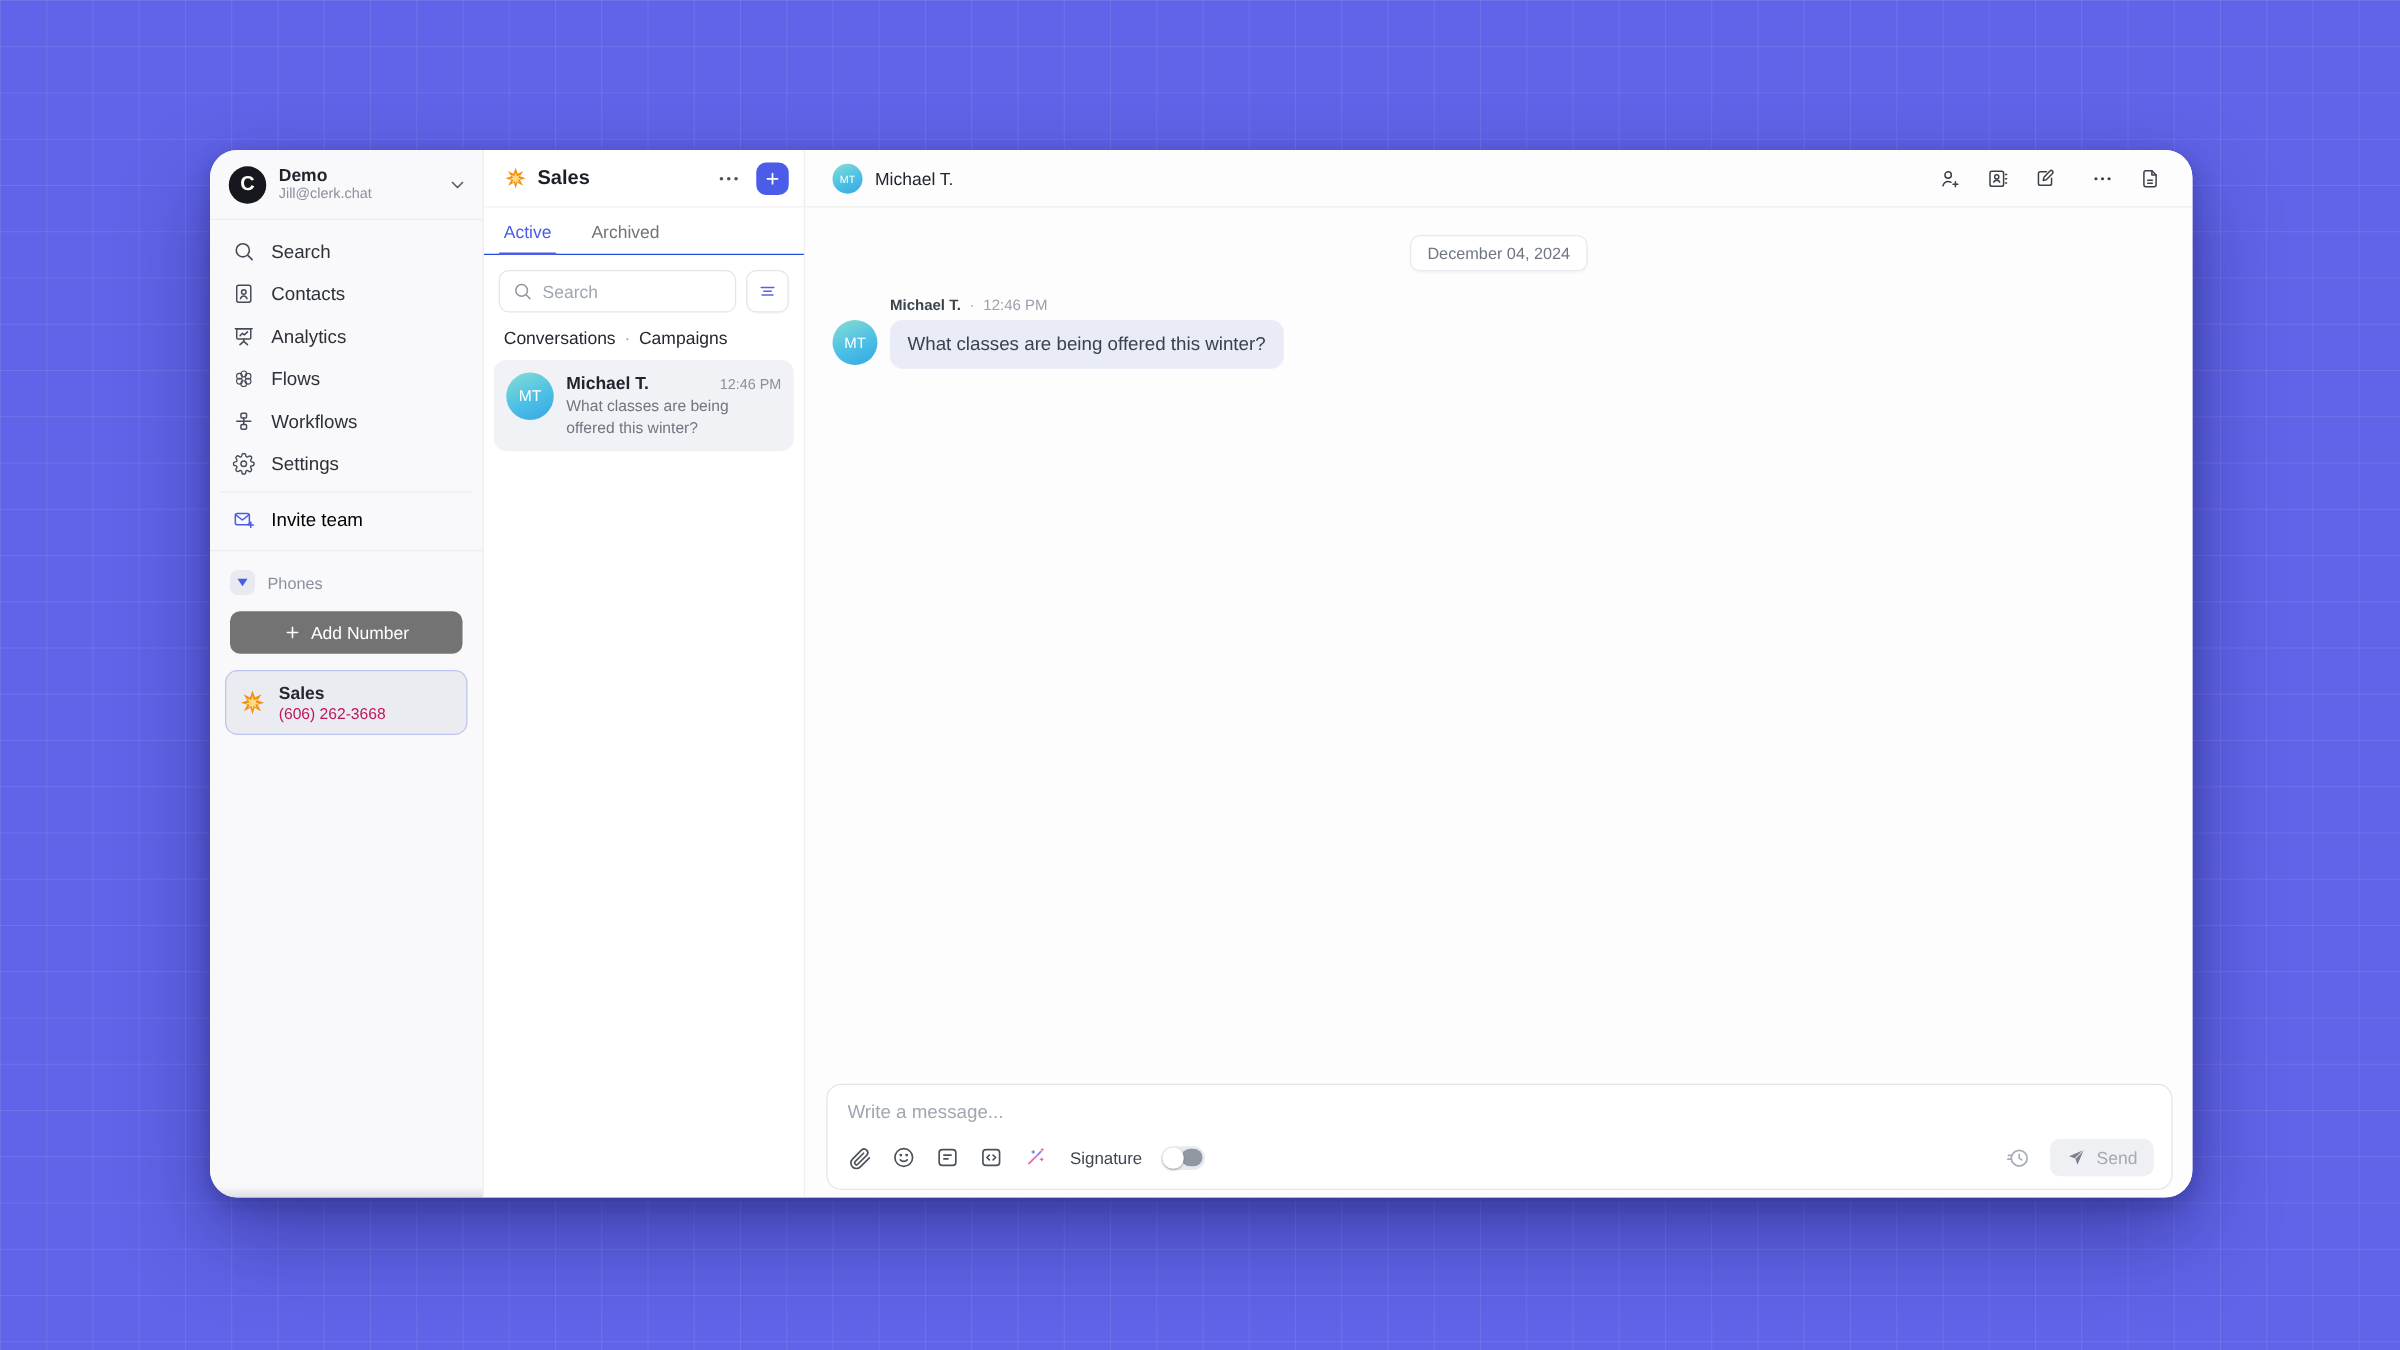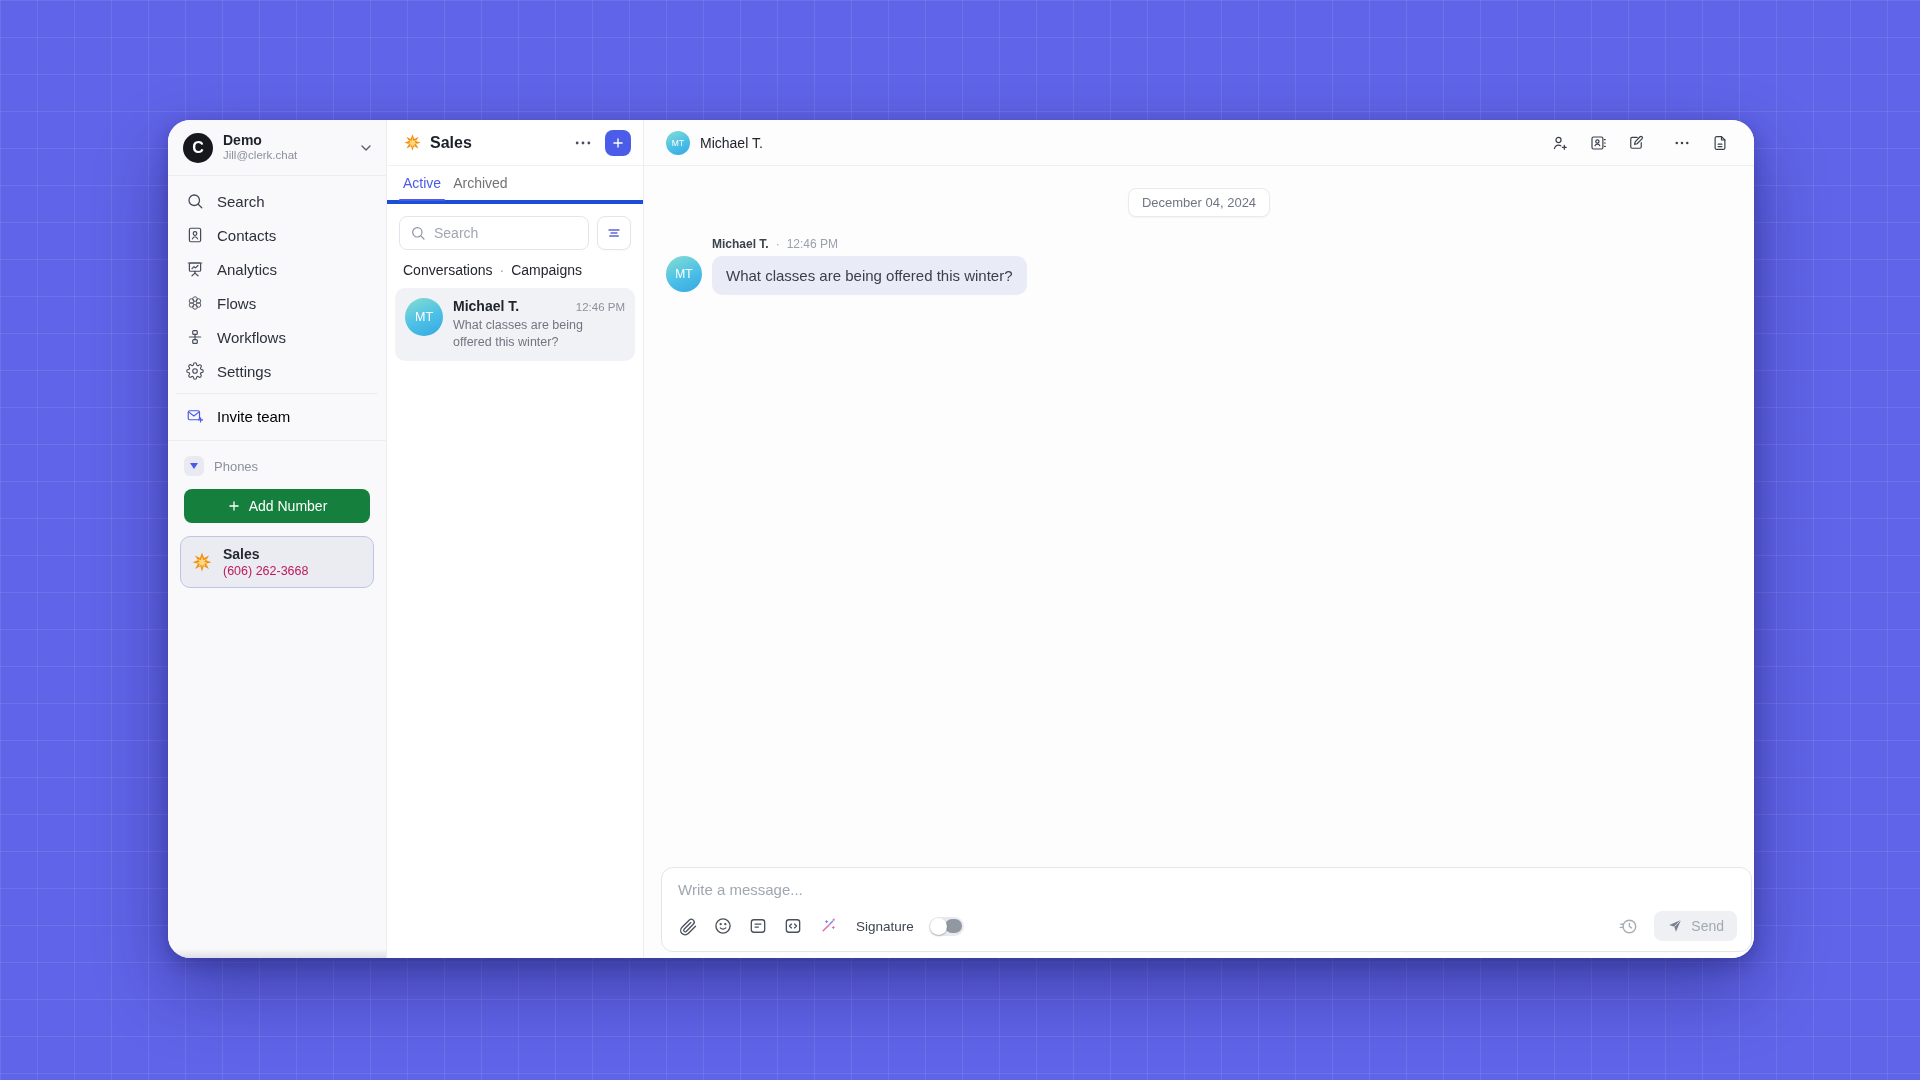--- a/index.html
+++ b/index.html
@@ -32,38 +32,38 @@
   .nav{padding:8px 8px 2px;}
   .nav-item{display:flex; align-items:center; gap:13px; padding:8px 10px; border-radius:8px; font-size:15px; color:#2c313a; cursor:pointer;}
   .nav-item .ic{width:18px; height:18px; color:#454c57; flex-shrink:0;}
   .nav-item.invite{color:#000000;text-align:right;}
   .nav-item.invite .ic{color:#4a5be8;}
   .divider{height:1px; background:#ececf1; margin:5px 0;}
   .phones-row{display:flex; align-items:center; gap:10px; padding:10px 16px 4px;}
   .phones-caret{width:20px; height:20px; border-radius:6px; background:#e9eaf1; display:flex; align-items:center; justify-content:center; cursor:pointer;}
   .caret-tri{width:0; height:0; border-left:4.5px solid transparent; border-right:4.5px solid transparent; border-top:6px solid #4a5be8;}
   .phones-label{font-size:13px; color:#8b919c;}
-  .add-btn{margin:9px 16px 3px; height:34px; width:calc(100% - 32px); border:none; border-radius:8px; background:#15803d; color:#fff; display:flex; align-items:center; justify-content:center; gap:8px; font-size:14px; font-family:inherit; cursor:pointer;}
+  .add-btn{margin:9px 16px 3px; height:34px; width:calc(100% - 32px); border:none; border-radius:8px; background:#737373; color:#fff; display:flex; align-items:center; justify-content:center; gap:8px; font-size:14px; font-family:inherit; cursor:pointer;}
   .add-btn .ic{width:14px; height:14px;}
   .line-item{margin:10px 12px 0; padding:8px 10px; border-radius:10px; display:flex; align-items:center; gap:10px; border:1px solid transparent; cursor:pointer;}
   .line-item.selected{background:#eaecf2; border-color:#bcc4ec;}
   .line-emoji{width:22px; height:22px; flex-shrink:0;}
   .line-meta{line-height:1.3; min-width:0;}
   .line-name{font-size:14px; font-weight:600; color:#232830;}
   .line-number{font-size:12.5px; color:#be185d;}
   .line-badge{margin-left:auto; min-width:18px; height:18px; border-radius:9px; background:#e25540; color:#fff; font-size:11px; font-weight:700; display:flex; align-items:center; justify-content:center; padding:0 5px;}
   
   .middle{width:257px; flex-shrink:0; background:#fff; border-right:1px solid #ededf1; display:flex; flex-direction:column;}
   .m-header{height:46px; flex-shrink:0; display:flex; align-items:center; gap:8px; padding:0 12px 0 16px; border-bottom:1px solid #f1f1f4;}
   .m-emoji{width:19px; height:19px;}
   .m-title{font-size:16px; font-weight:700; color:#1b2028;}
   .m-actions{margin-left:auto; display:flex; align-items:center; gap:9px;}
   .icon-btn{width:26px; height:26px; display:flex; align-items:center; justify-content:center; color:#4b515c; background:none; border:none; cursor:pointer; padding:3px;}
   .plus-btn{width:26px; height:26px; border-radius:8px; background:#4a5ce8; color:#fff; display:flex; align-items:center; justify-content:center; border:none; cursor:pointer; padding:6px;}
-  .tabs{display:flex; gap:12px; padding:0 16px; border-bottom:4px solid #1d4ed8; height:38px; flex-shrink:0;}
+  .tabs{display:flex; gap:32px; padding:0 16px; border-bottom:1px solid #1d4ed8; height:38px; flex-shrink:0;}
   .tab{display:flex; align-items:center; font-size:14px; color:#737373; position:relative; cursor:pointer;}
   .tab.active{color:#4a5ce8; font-weight:500;}
   .tab.active::after{content:""; position:absolute; left:-4px; right:-4px; bottom:-1px; height:2.5px; background:#4a5ce8; border-radius:2px;}
   .search-row{display:flex; gap:8px; padding:12px 12px 6px;}
   .search-box{flex:1; height:34px; border:1px solid #e3e5eb; border-radius:8px; display:flex; align-items:center; gap:8px; padding:0 10px; background:#fff;}
   .search-box .ic{width:16px; height:16px; color:#8d94a0; flex-shrink:0;}
   .search-box input{border:none; outline:none; font-size:14px; color:#333; width:100%; font-family:inherit; background:transparent;}
   input::placeholder{color:#a0a7b1;}
   .filter-btn{width:34px; height:34px; flex-shrink:0; border:1px solid #e3e5eb; border-radius:8px; background:#fff; display:flex; align-items:center; justify-content:center; color:#5a64da; cursor:pointer; padding:8px; box-shadow:0 1px 2px rgba(0,0,0,.03);}
   .filters{display:flex; align-items:flex-start; gap:7px; padding:6px 16px 8px; font-size:14px;}
@@ -87,21 +87,21 @@
   .c-actions .more-gap{margin-left:8px;}
   .c-body{flex:1; position:relative; padding-top:22px; overflow:hidden;}
   .date-chip{width:max-content; margin:0 auto; background:#fff; border:1px solid #e9eaef; border-radius:8px; padding:6px 13px; font-size:13px; color:#6f7682; box-shadow:0 1px 2px rgba(0,0,0,.04);}
   .msg{margin:20px 0 0 22px;}
   .msg-meta{margin-left:46px; display:flex; align-items:center; gap:7px; font-size:12px;}
   .msg-sender{font-weight:700; color:#3c434d;}
   .msg-dot,.msg-time{color:#9aa1ac;}
   .msg-row{display:flex; gap:10px; margin-top:5px; align-items:flex-start;}
   .msg .avatar{width:36px; height:36px; font-size:12px; flex-shrink:0;}
   .bubble{background:#e9ecf7; border-radius:10px; padding:11px 14px; font-size:15px; color:#3a404c; width:max-content; max-width:520px;}
-  .composer{margin:0 2px 6px 17px; border:1px solid #e3e5ea; border-radius:12px; background:#fff;}
+  .composer{margin:0 16px 6px 17px; border:1px solid #e3e5ea; border-radius:12px; background:#fff;}
   .composer-input{padding:13px 16px 4px;}
   .composer-input input{width:100%; border:none; outline:none; font-size:15px; font-family:inherit; color:#333;}
   .composer-bar{display:flex; align-items:center; gap:15px; padding:8px 14px 10px 16px;}
   .tool{width:20px; height:20px; color:#4a515b; background:none; border:none; display:flex; padding:0; cursor:pointer;}
   .sig-label{font-size:13.5px; color:#3f4650; margin-left:3px;}
   .toggle{width:35px; height:19px; border-radius:10px; background:#e8eaef; position:relative; border:none; cursor:pointer; flex-shrink:0;}
   .toggle-dark{position:absolute; right:2px; top:2.5px; width:17px; height:14px; border-radius:7px; background:#9298a2;}
   .toggle-knob{position:absolute; left:1px; top:1px; width:17px; height:17px; border-radius:50%; background:#fff; box-shadow:0 1px 2px rgba(0,0,0,.28);}
   .bar-right{margin-left:auto; display:flex; align-items:center; gap:15px;}
   .clock-btn{width:21px; height:21px; color:#a7adb7; background:none; border:none; padding:0; cursor:pointer;}

